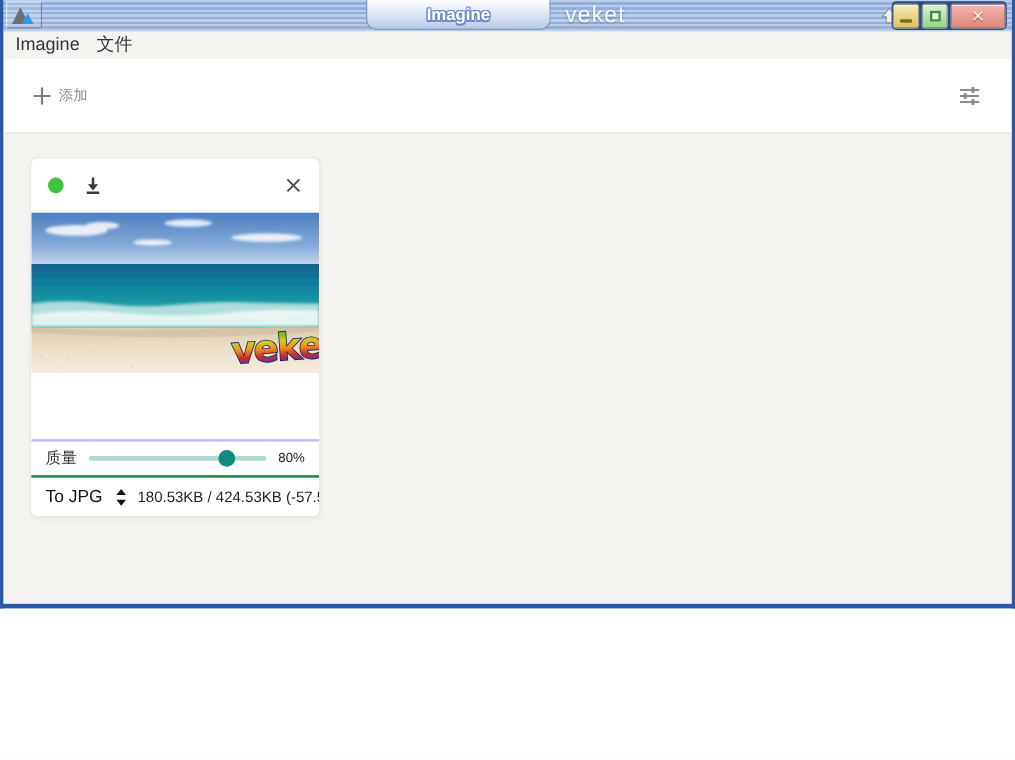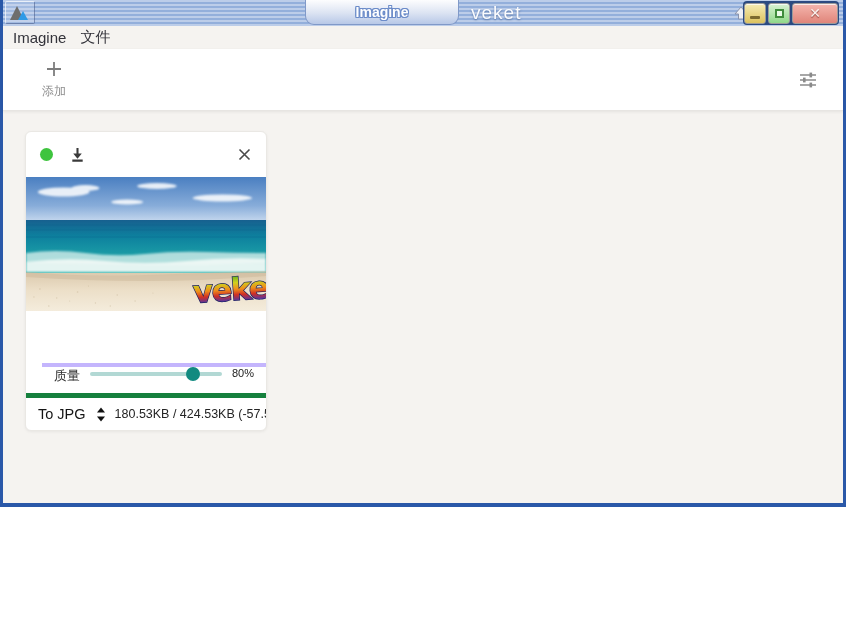--- a/index.html
+++ b/index.html
@@ -72,21 +72,21 @@
   
   .toolbar {
     height: 62px; flex: none; background: #ffffff;
     border-bottom: 1px solid #e7e5e2;
     box-shadow: 0 1px 3px rgba(0,0,0,0.07);
     display: flex; align-items: center; padding: 0 16px 0 23px;
     position: relative; z-index: 2;
   }
   .tool-btn {
     width: 56px; margin-right: 14px;
-    display: flex; flex-direction: column; align-items: center; gap: 5px;
+    display: flex; flex-direction: row; align-items: center; gap: 5px;
   }
   .tool-btn .icon { width: 18px; height: 18px; }
   .tool-btn .label { font-size: 12px; color: #8d8d8d; }
   .toolbar-spacer { flex: 1; }
   .tune-btn { width: 20px; height: 20px; margin-right: 9px; }
 
   
   .main { flex: 1; background: #f5f3f0; padding: 20px 0 0 22px; }
 
   .card {
@@ -100,32 +100,32 @@
   .card-dl { width: 17px; height: 17px; flex: none; }
   .card-header .spacer { flex: 1; }
   .card-close { width: 15px; height: 15px; flex: none; }
 
   .thumb { height: 134px; flex: none; }
   .thumb svg { display: block; width: 100%; height: 100%; }
 
   .card-gap { flex: 1; background: #ffffff; }
 
   .quality-row {
-    height: 30px; flex: none; border-top: 4px solid #c4b5fd;
-    display: flex; align-items: flex-start; padding: 0 12px;
-    font-size: 13px; color: #2e2e2e; margin-left: 16px;
+    height: 30px; flex: none; border-top: 2px solid #c4b5fd;
+    display: flex; align-items: center; padding: 0 12px;
+    font-size: 13px; color: #2e2e2e;
   }
   .quality-label { flex: none; }
   .slider { flex: 1; position: relative; height: 14px; margin: 0 10px; }
   .slider-track { position: absolute; left: 0; right: 0; top: 5px; height: 4px; background: #b2d8d4; border-radius: 2px; }
   .slider-thumb { position: absolute; top: 0; left: calc(78% - 7px); width: 14px; height: 14px; border-radius: 50%; background: #128a80; }
   .quality-value { flex: none; font-size: 11px; color: #1c1c1c; }
 
   .convert-row {
-    height: 31px; flex: none; border-top: 5px solid #15803d;
+    height: 31px; flex: none; border-top: 2px solid #15803d;
     display: flex; align-items: center; padding: 16px 12px;
   }
   .format-label { font-size: 14.5px; color: #141414; flex: none; }
   .sort-arrows { width: 10px; height: 15px; margin: 0 9px 0 10px; flex: none; }
   .size-info { font-size: 12.5px; color: #242424; white-space: nowrap; }
 </style>
 </head>
 <body>
 
 <div class="window">

